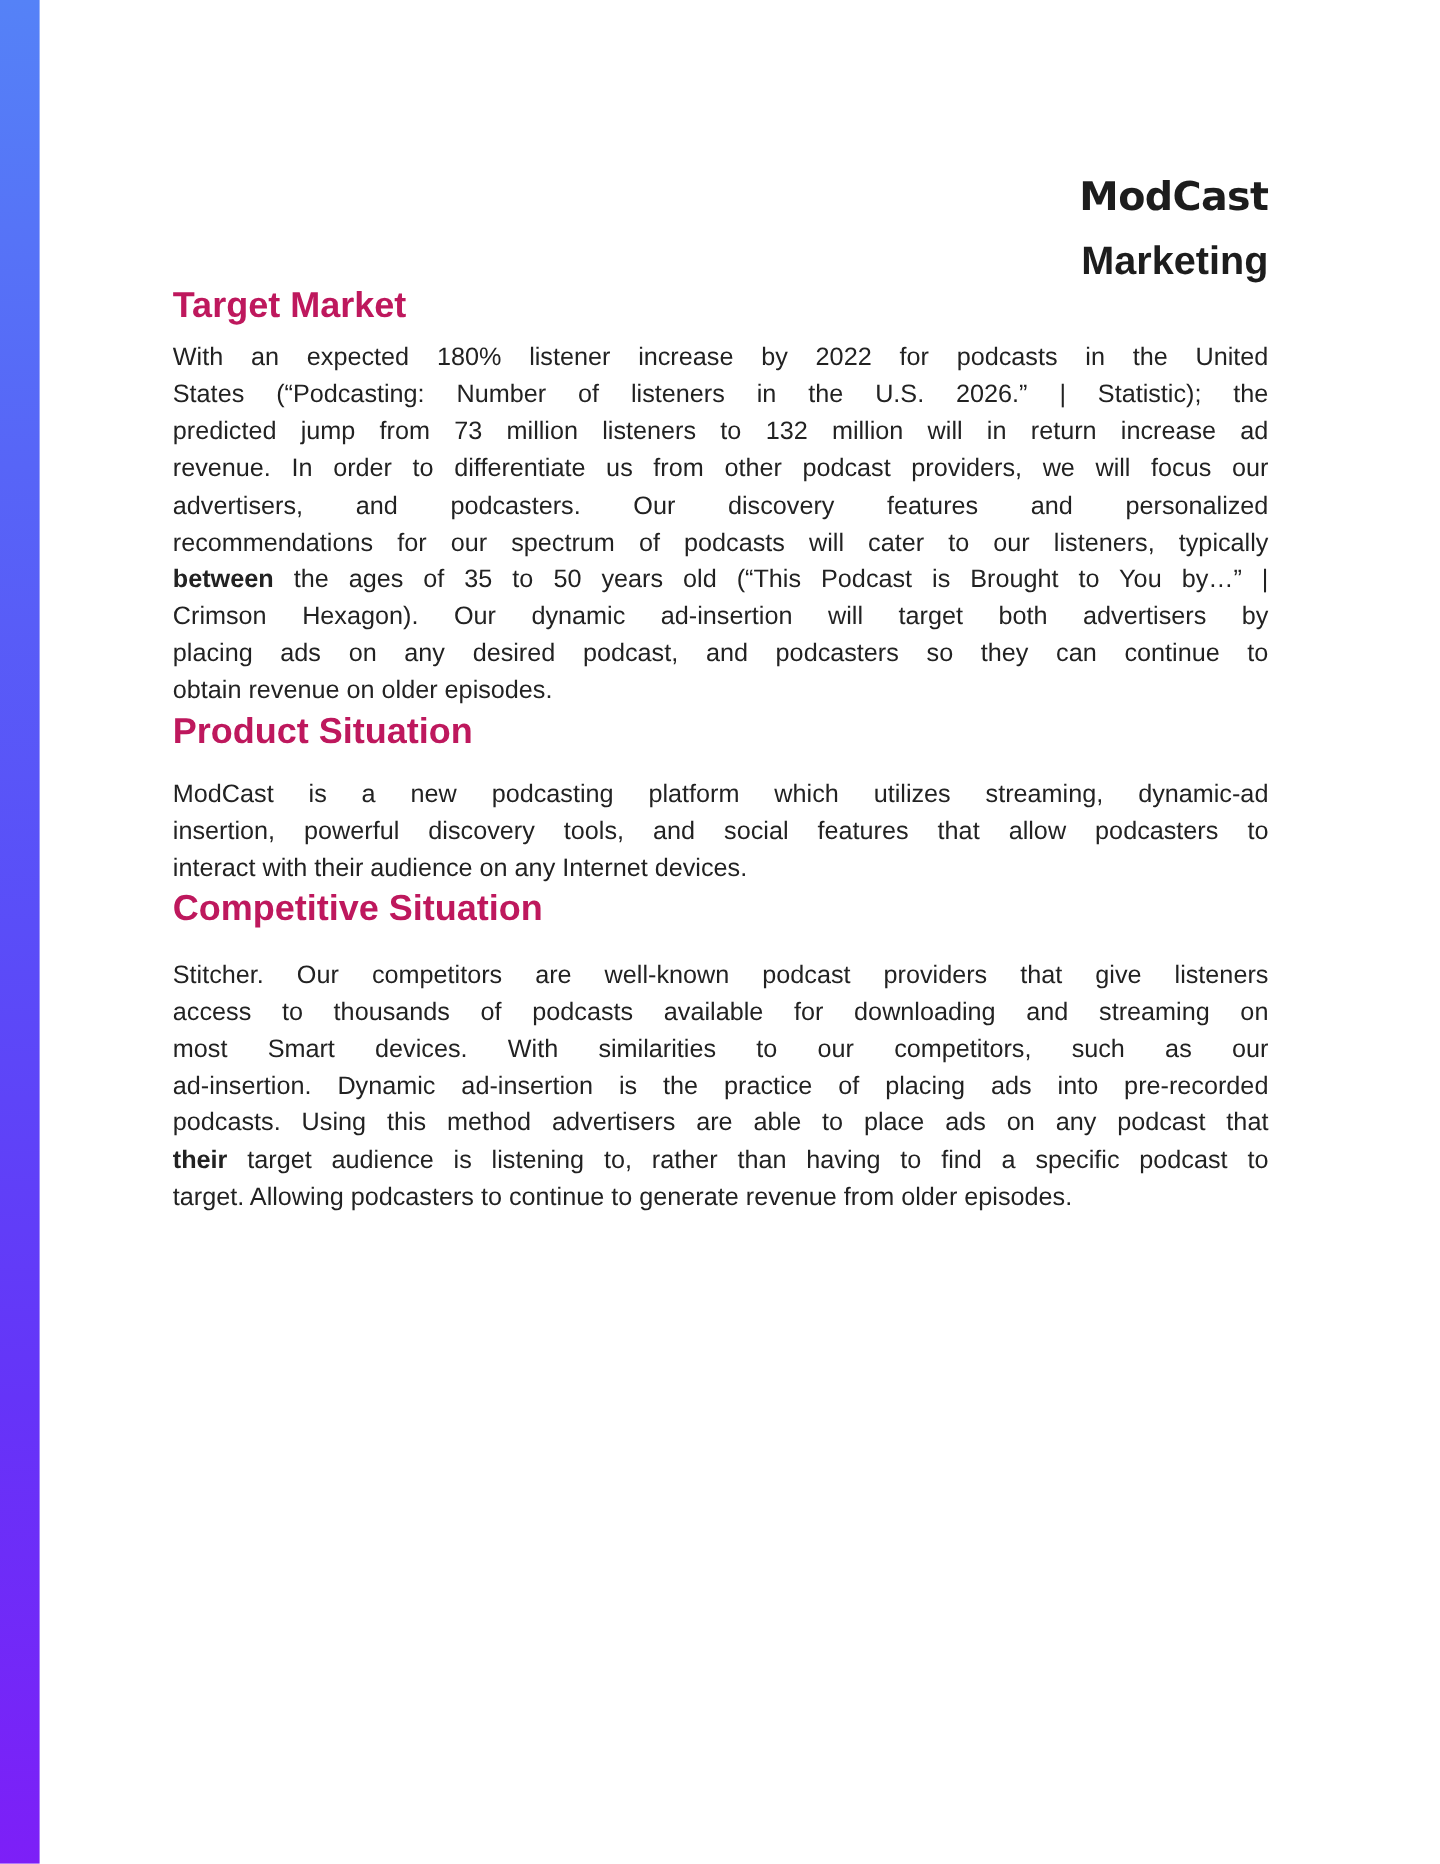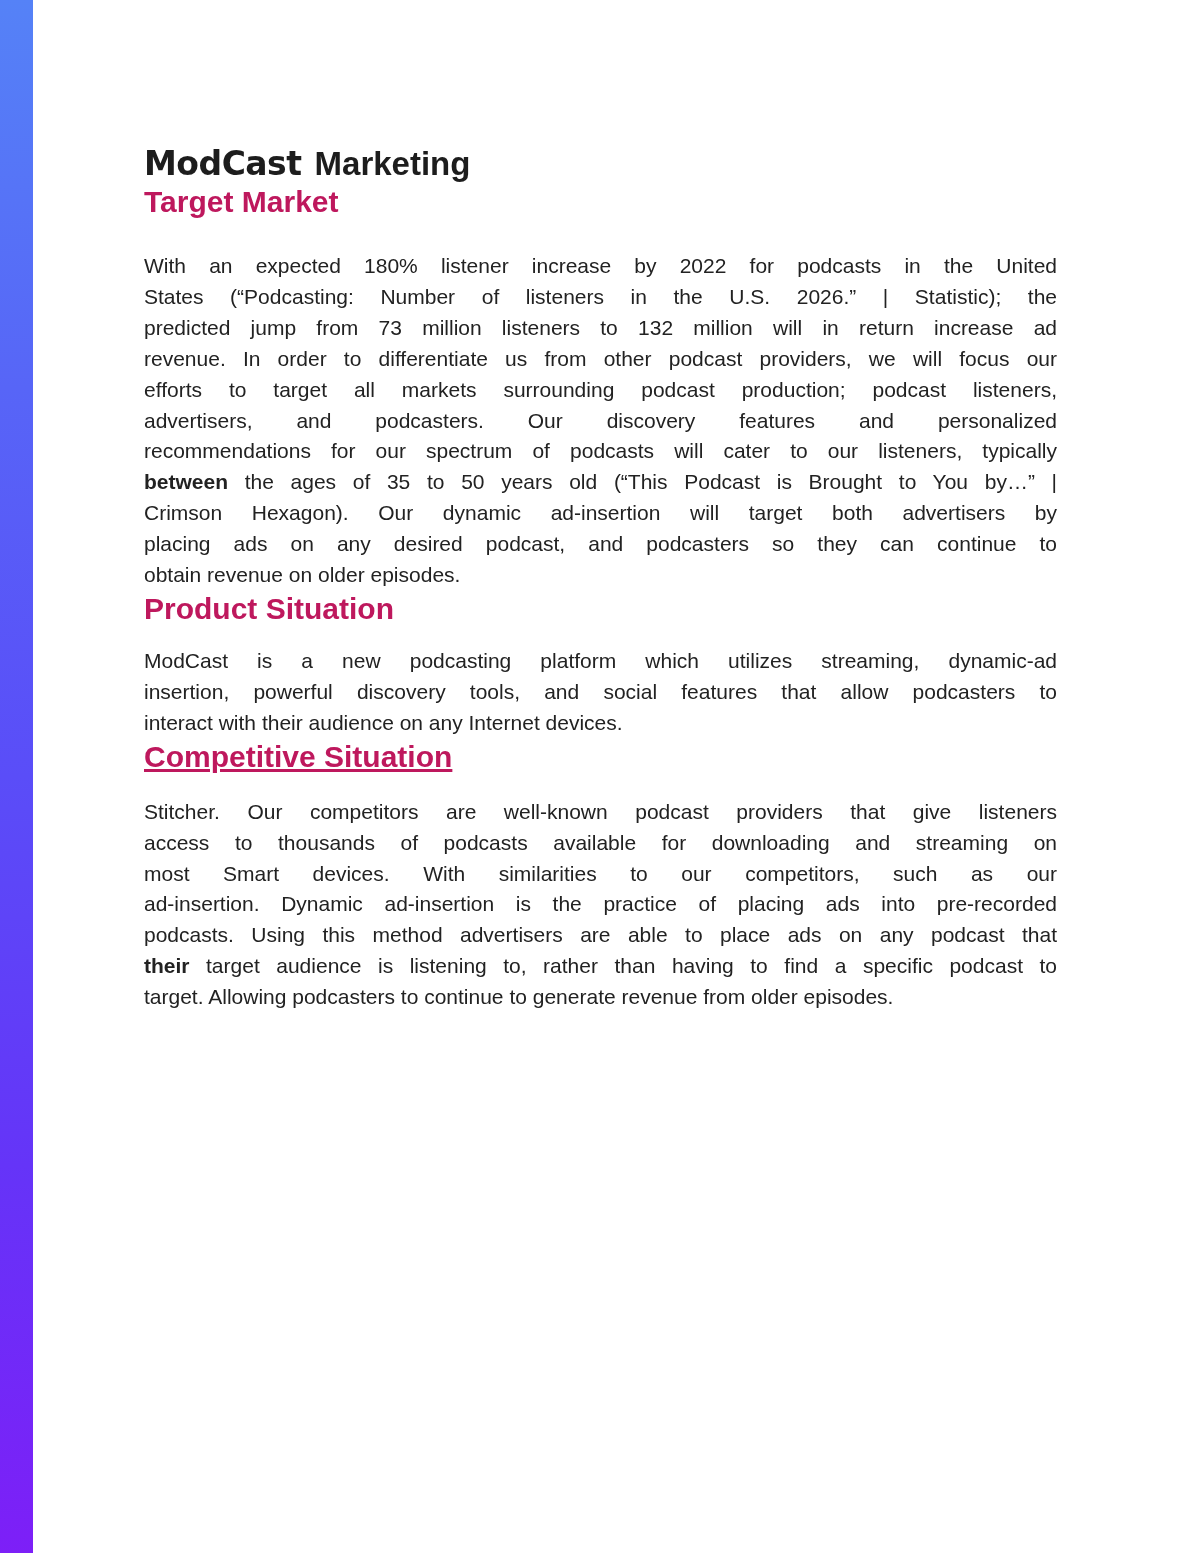--- a/index.html
+++ b/index.html
@@ -32,47 +32,48 @@
   }
   h1.doc-title {
     margin: 0;
     font-size: 33px;
     line-height: 40px;
     color: #1d1d1d;
     font-weight: bold;
     display: flex;
     align-items: flex-end;
     gap: 13px;
+    flex-direction: column;
   }
   .brand {
     font-family: "DejaVu Sans", sans-serif;
     font-weight: bold;
     letter-spacing: -0.5px;
   }
   .title-suffix {
     font-family: "Liberation Sans", sans-serif;
     font-weight: bold;
   }
   h2.section-heading {
     margin: 0;
     font-size: 30px;
     line-height: 36px;
     font-weight: bold;
     color: #be185d;
   }
   .h-target       { margin-top: 46px; }
   .h-product      { margin-top: 17px; }
-  .h-competitive  { margin-top: 16px; text-decoration: underline; }
+  .h-competitive  { margin-top: 16px; }
   .para {
     margin: 0;
     color: #222222;
     font-size: 21px;
     line-height: 30.9px;
   }
-  .p-target      { margin-top: 31px; }
+  .p-target      { margin-top: 10px; }
   .p-product     { margin-top: 19px; }
   .p-competitive { margin-top: 22px; }
   .tline {
     text-align: justify;
     text-align-last: justify;
   }
   .tline.last {
     text-align-last: left;
   }
   .wbold {
@@ -90,21 +91,20 @@
     <span class="brand">ModCast</span>
     <span class="title-suffix">Marketing</span>
   </h1>
 
   <h2 class="section-heading h-target">Target Market</h2>
   <div class="para p-target">
     <div class="tline">With an expected 180% listener increase by 2022 for podcasts in the United</div>
     <div class="tline">States (“Podcasting: Number of listeners in the U.S. 2026.” | Statistic); the</div>
     <div class="tline">predicted jump from 73 million listeners to 132 million will in return increase ad</div>
     <div class="tline">revenue. In order to differentiate us from other podcast providers, we will focus our</div>
-    <div class="tline">efforts to target all markets surrounding podcast production; podcast listeners,</div>
     <div class="tline">advertisers, and podcasters. Our discovery features and personalized</div>
     <div class="tline">recommendations for our spectrum of podcasts will cater to our listeners, typically</div>
     <div class="tline"><span class="wbold">between</span><span> the ages of 35 to 50 years old (“This Podcast is Brought to You by…” |</span></div>
     <div class="tline">Crimson Hexagon). Our dynamic ad-insertion will target both advertisers by</div>
     <div class="tline">placing ads on any desired podcast, and podcasters so they can continue to</div>
     <div class="tline last">obtain revenue on older episodes.</div>
   </div>
 
   <h2 class="section-heading h-product">Product Situation</h2>
   <div class="para p-product">

